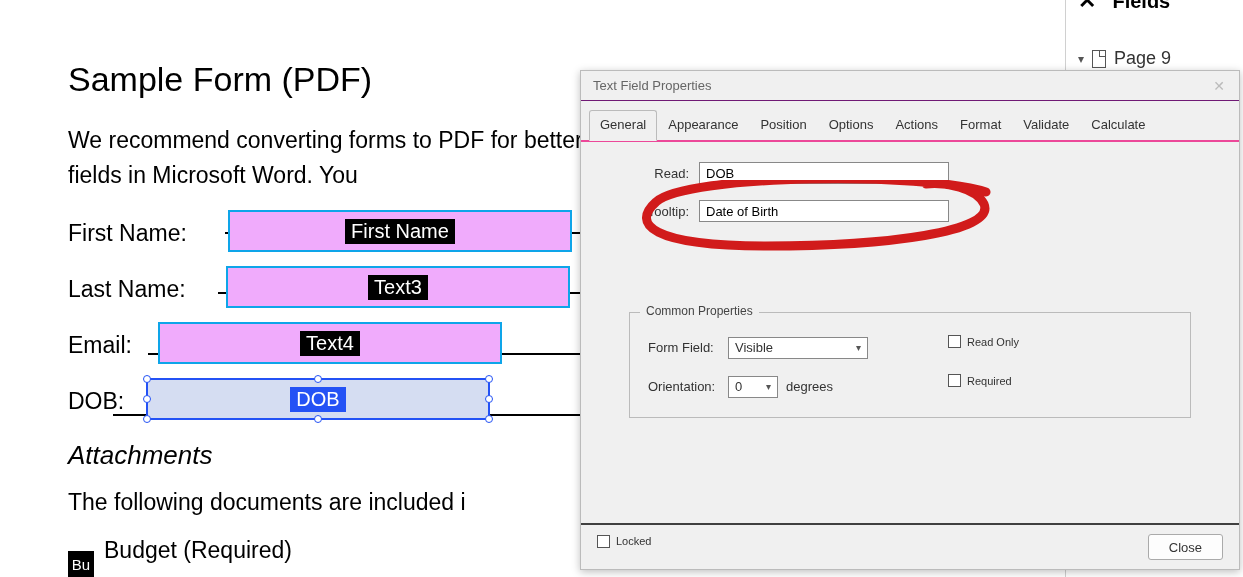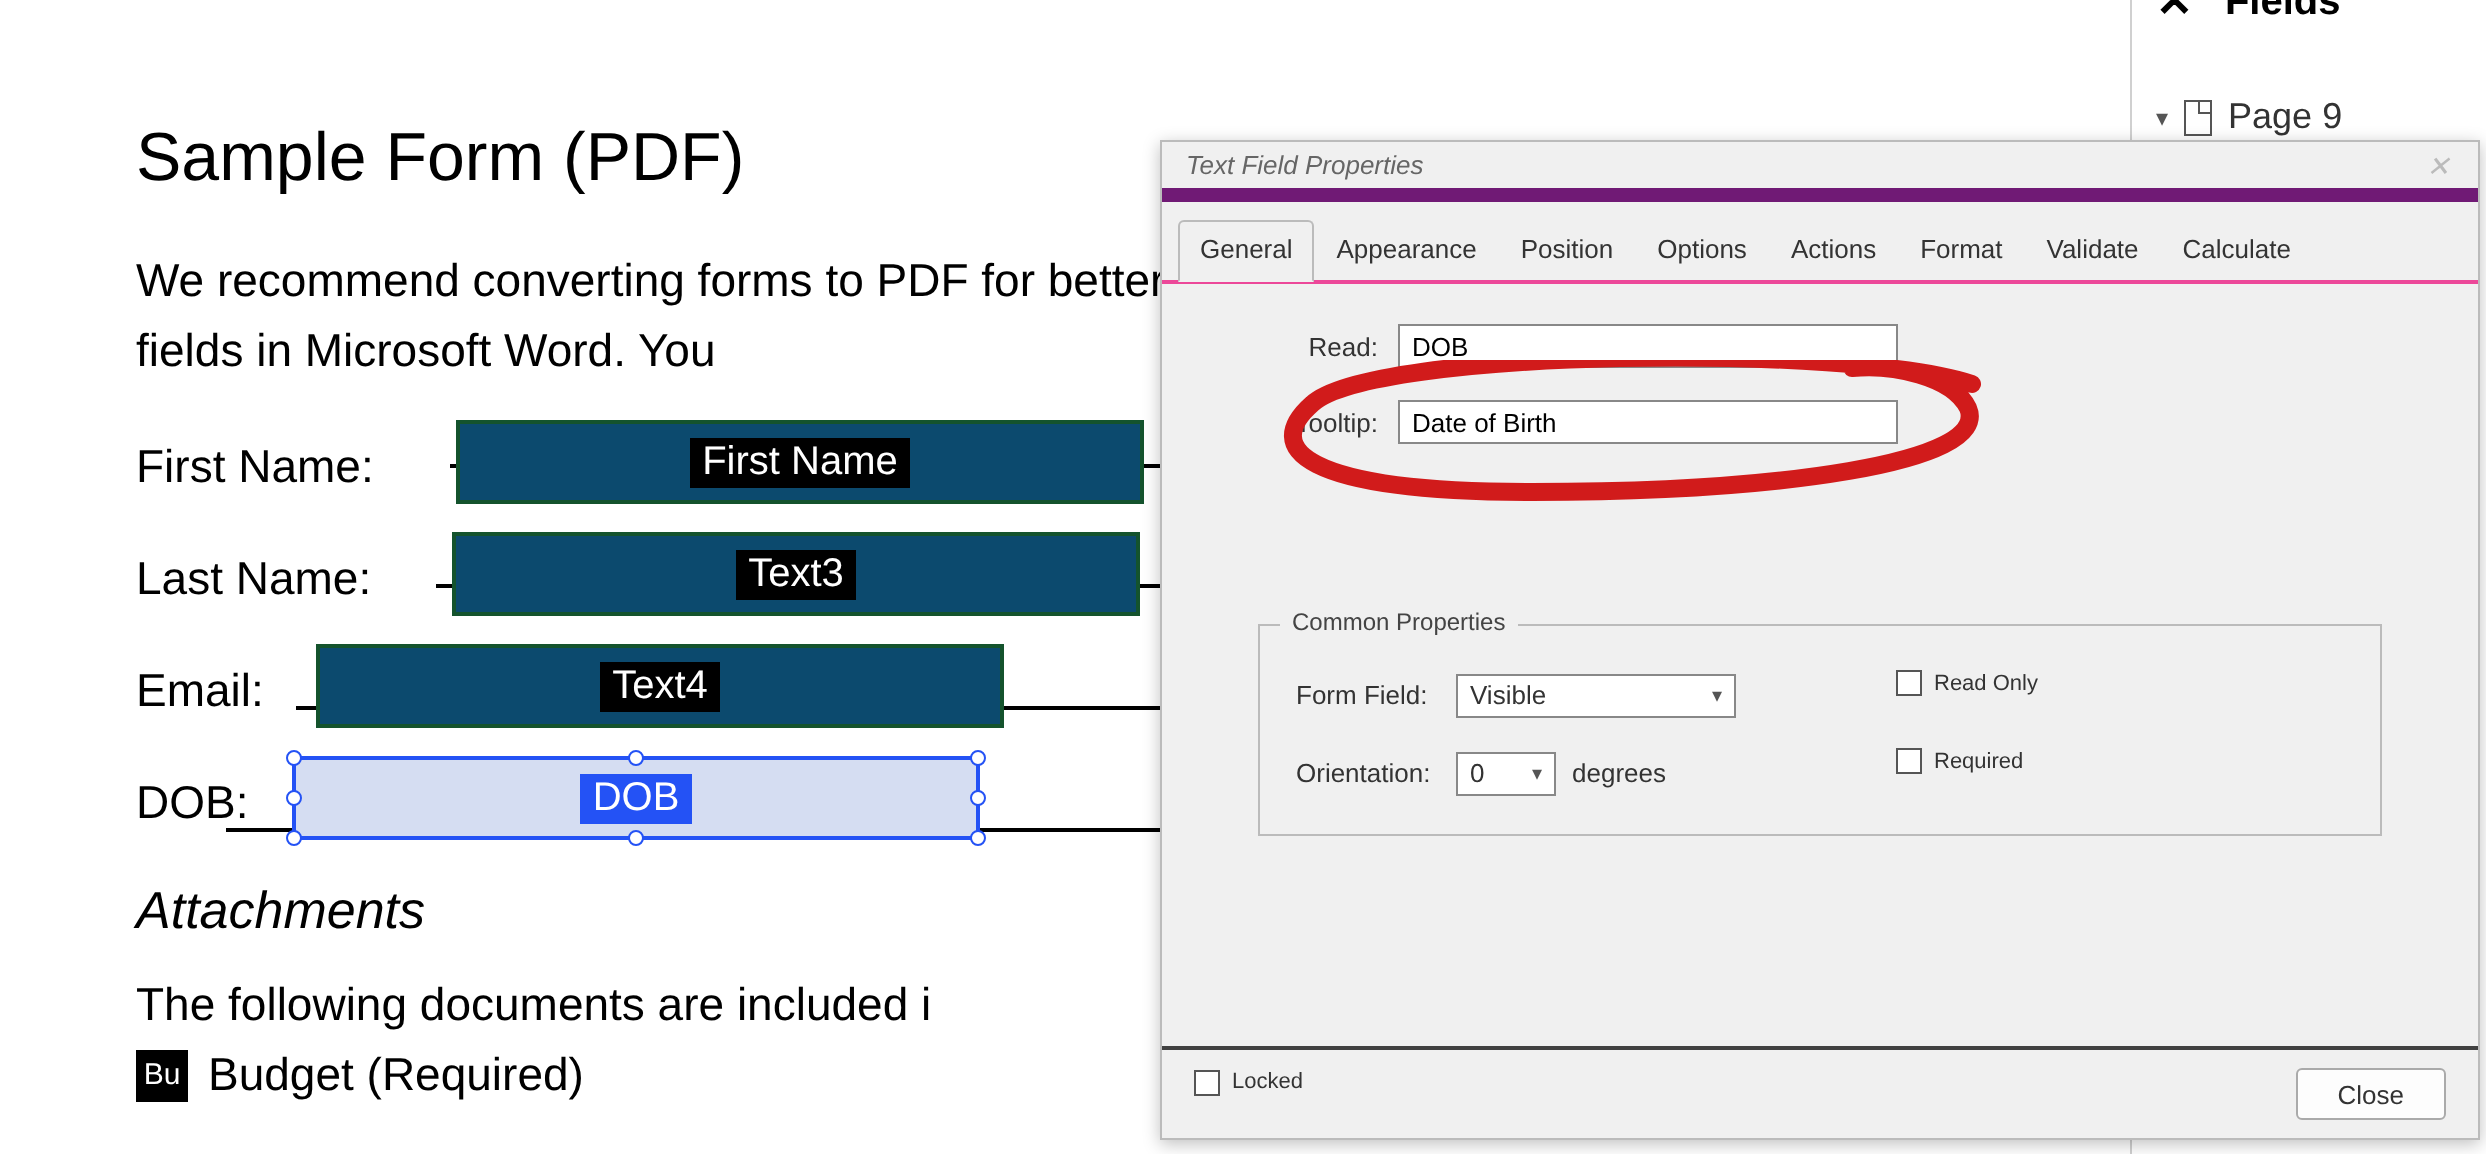--- a/index.html
+++ b/index.html
@@ -33,22 +33,22 @@
   .row {
     display: flex;
     align-items: flex-start;
     margin-bottom: 14px;
   }
   .row .lbl {
     padding-top: 10px;
   }
   .field {
     position: relative;
-    background: #0c4a6e;
-    border: 2px solid #14532d;
+    background: #f0abfc;
+    border: 2px solid #0ea5e9;
     height: 42px;
     display: flex; align-items: center; justify-content: center;
     margin-left: 8px;
   }
   .field .tag {
     background: #000; color: #fff;
     font-size: 20px;
     padding: 1px 6px;
   }
   
@@ -83,20 +83,21 @@
     font-size: 26px;
     margin-top: 20px;
     margin-bottom: 18px;
   }
   .att-intro { font-size: 23px; margin-bottom: 8px; }
   .att-row { display:flex; align-items:center; gap:10px; }
   .bu-icon {
     width: 26px; height: 26px; background:#000; color:#fff;
     font-size: 15px; display:flex; align-items:center; justify-content:center;
     text-align:center;
+    margin-top:27px;
   }
 
   
   .sidepanel {
     position:absolute;
     right:0; top:0;
     width:178px; height:577px;
     border-left:1px solid #d0d0d0;
     padding:0 12px;
     font-size:14px;
@@ -127,24 +128,23 @@
     background:#f0f0f0;
     border:1px solid #bbb;
     box-shadow:0 2px 8px rgba(0,0,0,0.25);
     font-size:13px;
     color:#333;
   }
   .dialog .titlebar {
     height:30px;
     display:flex;align-items:center;justify-content:space-between;
     padding:0 8px 0 12px;
-    border-bottom:7px solid #701a75;
+    border-bottom:1px solid #701a75;
     color:#666; font-size:13px;
     background:#f0f0f0;
-    font-style:italic;
   }
   .dialog .titlebar .dlg-close {
     width:24px;height:20px;
     display:flex;align-items:center;justify-content:center;
     color:#bbb; font-size:14px;
   }
   .tabs {
     display:flex; gap:0;
     padding: 8px 8px 0 8px;
     border-bottom:2px solid #ec4899;

